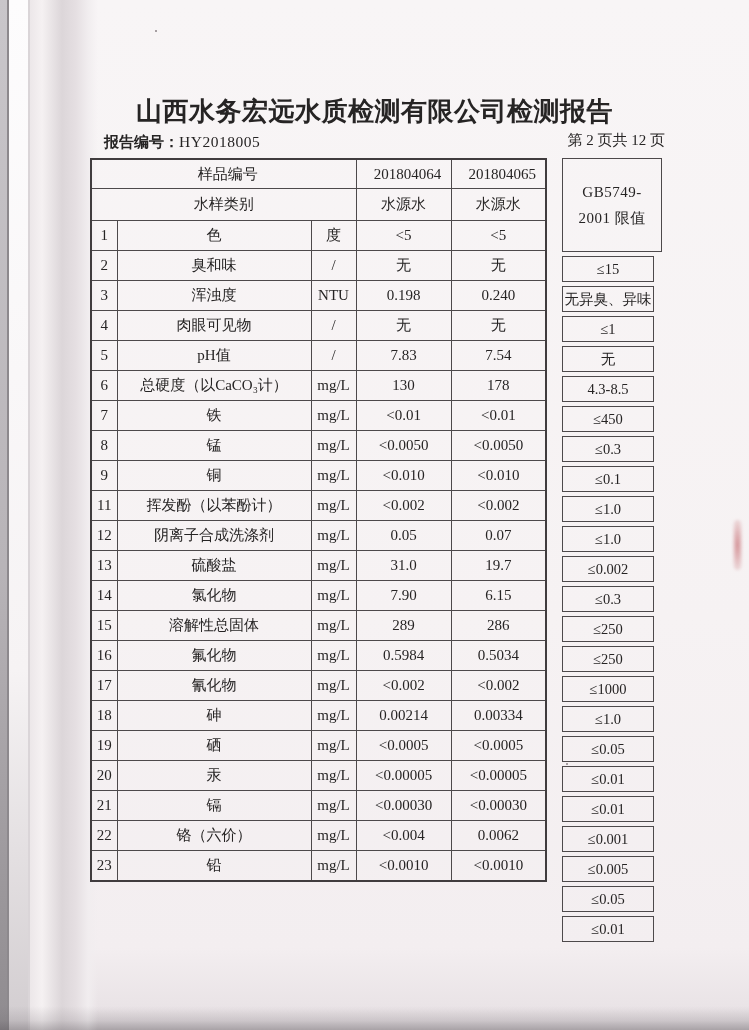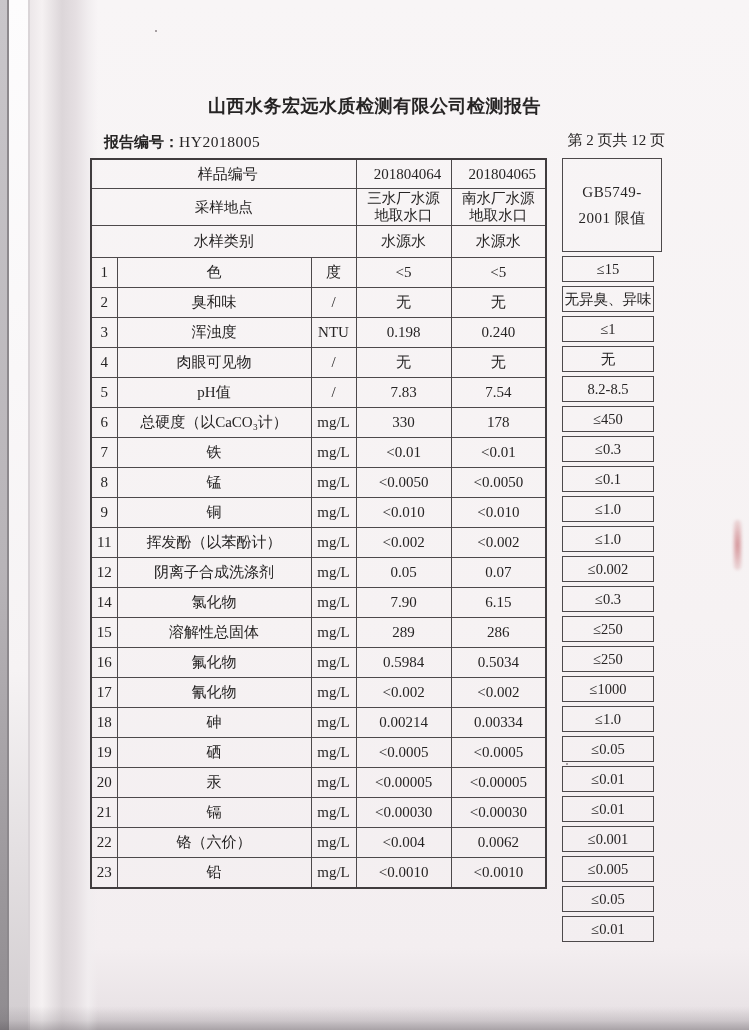--- a/index.html
+++ b/index.html
@@ -21,21 +21,21 @@
   .page{position:absolute;left:30px;top:0;width:719px;height:1030px;
     background:linear-gradient(180deg,#f8f5f6 0%,#f6f2f3 60%,#f3eef0 92%,#e9e3e6 98%,#dbd5d8 100%);}
   .left-crease{position:absolute;left:30px;top:0;width:68px;height:100%;
     background:linear-gradient(90deg,#ece7e9 0px,#f5f1f2 12px,#dcd6d9 32px,#e5dfe2 46px,#f1edef 58px,rgba(246,242,243,0) 68px);}
   .bottom-shade{position:absolute;left:0;bottom:0;width:100%;height:24px;
     background:linear-gradient(180deg,rgba(0,0,0,0) 0%,rgba(111,104,110,0.18) 60%,rgba(86,80,86,0.38) 100%);}
 
   
   .title{position:absolute;left:0;top:94px;width:749px;text-align:center;
     font-family:"Liberation Sans","DejaVu Sans",sans-serif;
-    font-weight:bold;font-size:18px;letter-spacing:0.5px;}
+    font-weight:bold;font-size:26px;letter-spacing:0.5px;}
   .meta-left{position:absolute;left:104px;top:133px;font-size:15px;}
   .meta-left .lbl{font-family:"Liberation Sans","DejaVu Sans",sans-serif;font-weight:bold;}
   .meta-left .val{font-size:15.5px;letter-spacing:0.5px;}
   .page-num{position:absolute;left:420px;top:131px;width:245px;text-align:right;font-size:15px;}
 
   
   table.main{position:absolute;left:90px;top:158px;border-collapse:collapse;
     table-layout:fixed;width:455px;}
   table.main td{border:1px solid #4d494b;text-align:center;vertical-align:middle;
     font-size:15px;padding:0;overflow:hidden;white-space:nowrap;}
@@ -87,31 +87,20 @@
         <col style="width:45px">
       <col style="width:95px">
         <col style="width:95px">
     </colgroup>
     <tbody>
       <tr class="hrow1">
         <td colspan="3">样品编号</td>
         <td>201804064</td>
         <td>201804065</td>
       </tr>
-      <tr class="hrow2">
-        <td colspan="3">采样地点</td>
-        <td class="two-line">
-          <div>三水厂水源</div>
-          <div>地取水口</div>
-        </td>
-        <td class="two-line">
-          <div>南水厂水源</div>
-          <div>地取水口</div>
-        </td>
-      </tr>
       <tr class="hrow3">
         <td colspan="3">水样类别</td>
         <td>水源水</td>
         <td>水源水</td>
       </tr>
     </tbody>
     <tbody>
         <tr>
           <td>1</td>
           <td class="name-cell">色</td>
@@ -144,21 +133,21 @@
           <td>5</td>
           <td class="name-cell">pH值</td>
           <td>/</td>
           <td>7.83</td>
           <td>7.54</td>
         </tr>
         <tr>
           <td>6</td>
           <td class="name-cell">总硬度（以CaCO₃计）</td>
           <td>mg/L</td>
-          <td>330</td>
+          <td>130</td>
           <td>178</td>
         </tr>
         <tr>
           <td>7</td>
           <td class="name-cell">铁</td>
           <td>mg/L</td>
           <td>&lt;0.01</td>
           <td>&lt;0.01</td>
         </tr>
         <tr>
@@ -181,20 +170,27 @@
           <td>mg/L</td>
           <td>&lt;0.002</td>
           <td>&lt;0.002</td>
         </tr>
         <tr>
           <td>12</td>
           <td class="name-cell">阴离子合成洗涤剂</td>
           <td>mg/L</td>
           <td>0.05</td>
           <td>0.07</td>
+        </tr>
+        <tr>
+          <td>13</td>
+          <td class="name-cell">硫酸盐</td>
+          <td>mg/L</td>
+          <td>31.0</td>
+          <td>19.7</td>
         </tr>
         <tr>
           <td>14</td>
           <td class="name-cell">氯化物</td>
           <td>mg/L</td>
           <td>7.90</td>
           <td>6.15</td>
         </tr>
         <tr>
           <td>15</td>
@@ -264,21 +260,21 @@
 
   <div class="limit-col">
     <div class="limit-head">
       <div>GB5749-</div>
       <div>2001 限值</div>
     </div>
   <div class="limit-box">≤15</div>
       <div class="limit-box">无异臭、异味</div>
       <div class="limit-box">≤1</div>
       <div class="limit-box">无</div>
-      <div class="limit-box">8.2-8.5</div>
+      <div class="limit-box">4.3-8.5</div>
       <div class="limit-box">≤450</div>
       <div class="limit-box">≤0.3</div>
       <div class="limit-box">≤0.1</div>
       <div class="limit-box">≤1.0</div>
       <div class="limit-box">≤1.0</div>
       <div class="limit-box">≤0.002</div>
       <div class="limit-box">≤0.3</div>
       <div class="limit-box">≤250</div>
       <div class="limit-box">≤250</div>
       <div class="limit-box">≤1000</div>

